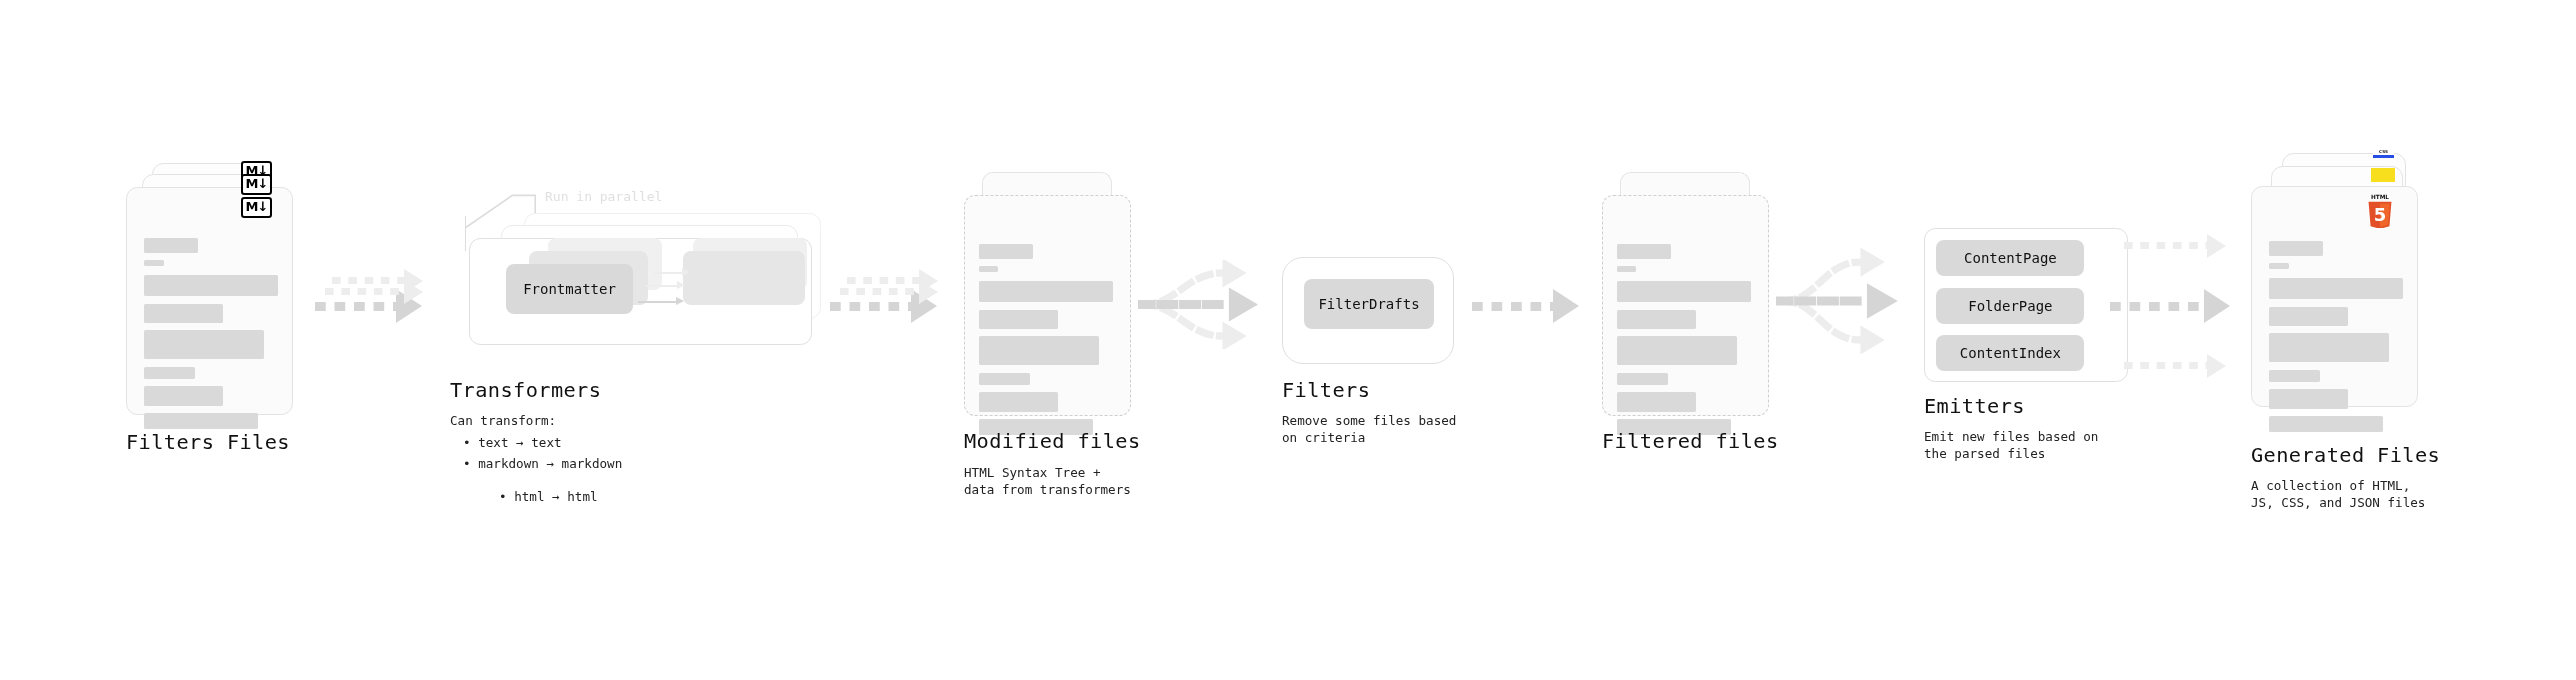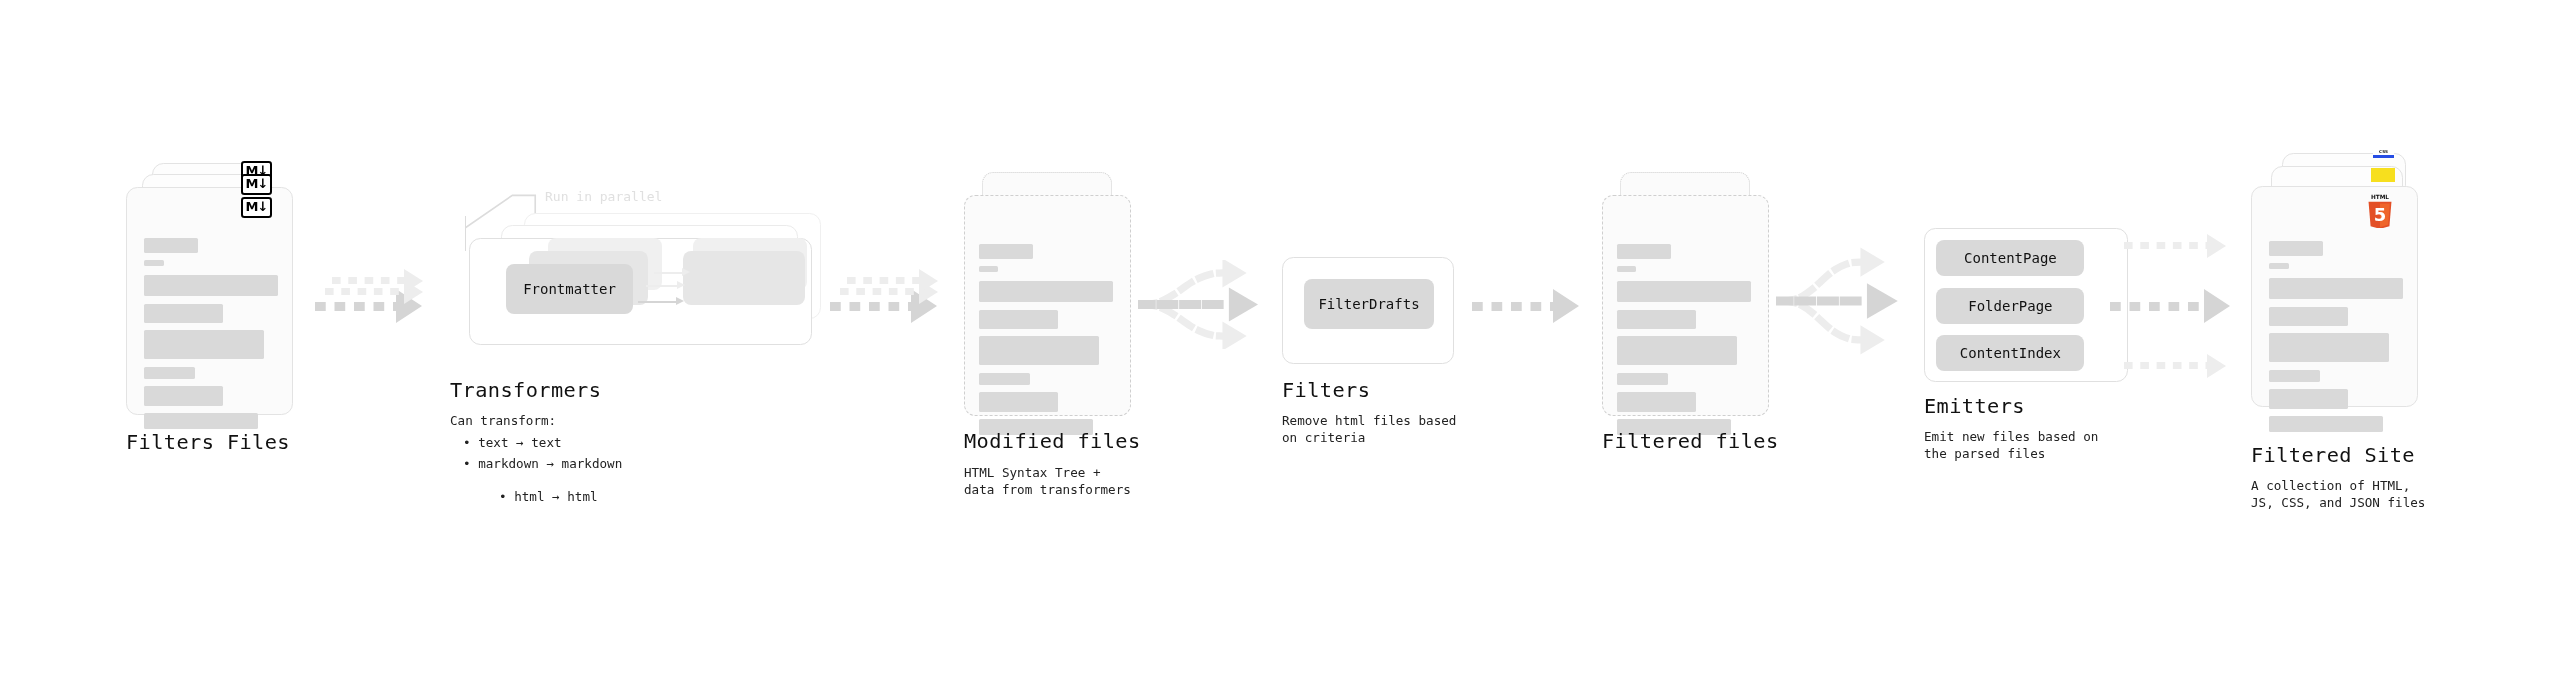--- a/index.html
+++ b/index.html
@@ -207,25 +207,25 @@
     <svg width="130" height="89" viewBox="0 0 160 110">
       <path d="M6,55 C48,55 60,16 104,16" fill="none" stroke="#ededed" stroke-width="9" stroke-dasharray="14 12" stroke-linecap="square"></path>
       <path d="M6,55 C48,55 60,94 104,94" fill="none" stroke="#ededed" stroke-width="9" stroke-dasharray="14 12" stroke-linecap="square"></path>
       <path d="M0,55 L112,55" fill="none" stroke="#d5d5d5" stroke-width="11" stroke-dasharray="16 12" stroke-linecap="square"></path>
       <polygon points="104,34 104,-2 134,16" fill="#ededed"></polygon>
       <polygon points="104,112 104,76 134,94" fill="#ededed"></polygon>
       <polygon points="112,76 112,34 148,55" fill="#d5d5d5"></polygon>
     </svg>
   </div>
 
-  <div class="panelbox" style="left:1282px;top:257px;width:172px;height:107px;">
+  <div class="panelbox" style="left:1282px;top:257px;width:172px;height:107px;border-radius:21px;">
     <div class="pill g3" style="left:21px;top:21px;width:130px;height:50px;">FilterDrafts</div>
   </div>
   <div class="title" style="left:1282px;top:378px;">Filters</div>
-  <div class="sub" style="left:1282px;top:413px;">Remove html files based
+  <div class="sub" style="left:1282px;top:413px;">Remove some files based
 on criteria</div>
 
   <div class="arrow big c-dark" style="left:1472px;top:299px;width:107px;">
       <span class="dline"></span>
       <span class="head"></span>
     </div>
 
   <div class="docstack" style="left:1602px;top:172px;width:187px;height:268px;">
     <div class="card dotted" style="left:18px;top:0px;width:130px;height:39px;"></div>
     <div class="card dashed" style="left:0px;top:23px;width:167px;height:221px;"></div>
@@ -299,18 +299,18 @@
       <div class="bar" style="width:54px;height:14.6px;"></div>
       <div class="bar" style="width:19.5px;height:5.7px;margin-bottom:9.8px;"></div>
       <div class="bar" style="width:134px;height:21px;"></div>
       <div class="bar" style="width:79px;height:19.5px;"></div>
       <div class="bar" style="width:120px;height:29px;"></div>
       <div class="bar" style="width:51px;height:12.2px;"></div>
       <div class="bar" style="width:79px;height:19.5px;"></div>
       <div class="bar" style="width:114px;height:16.3px;"></div>
     </div>
   </div>
-  <div class="title" style="left:2251px;top:443px;">Filtered Site</div>
+  <div class="title" style="left:2251px;top:443px;">Generated Files</div>
   <div class="sub" style="left:2251px;top:478px;">A collection of HTML,
 JS, CSS, and JSON files</div>
 
 </div>
 
 
 </body></html>

